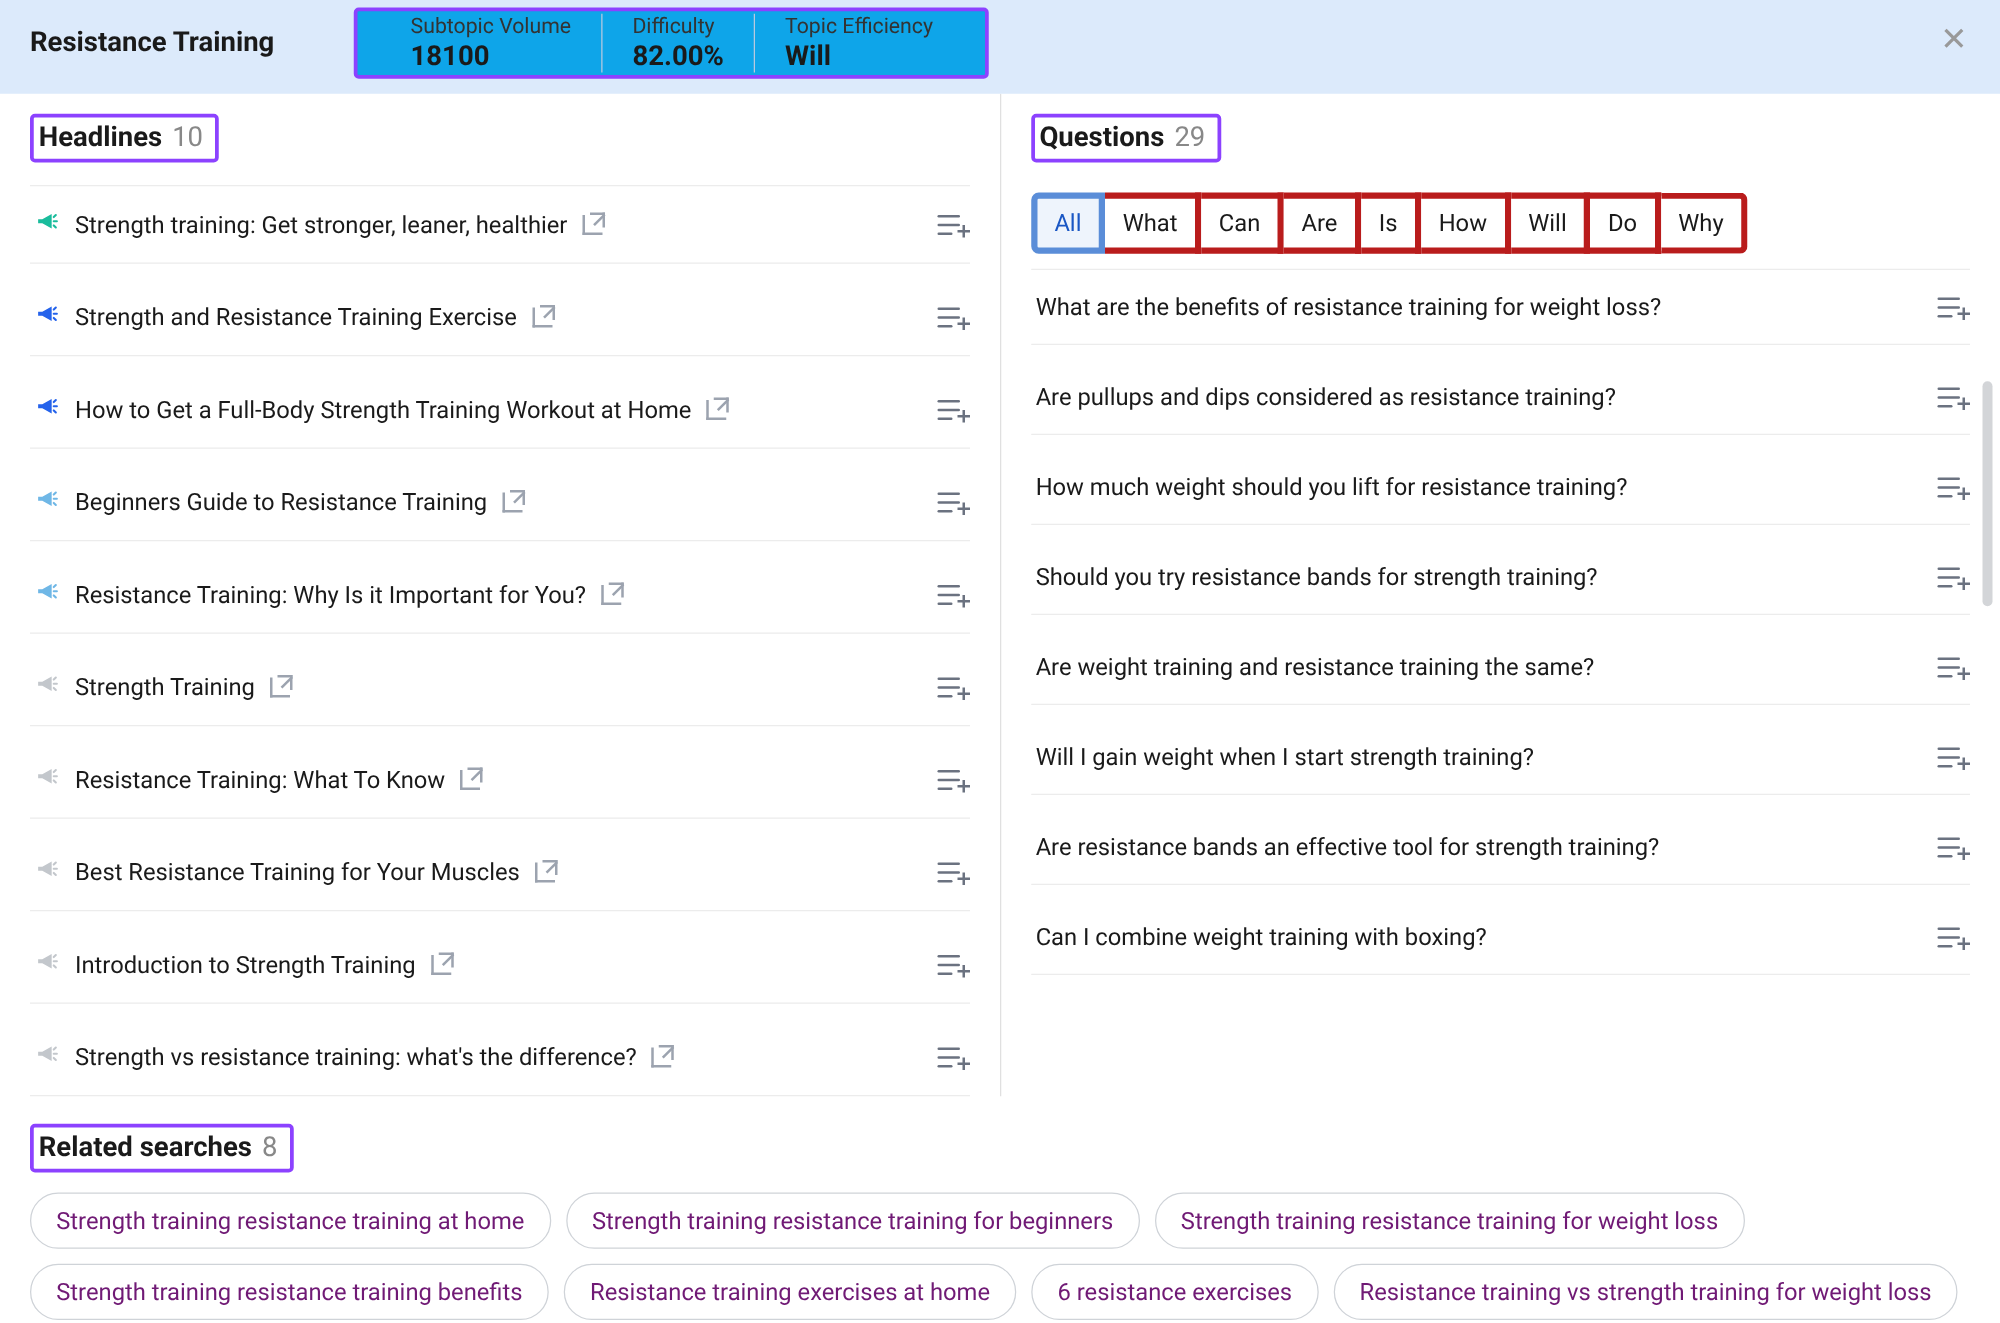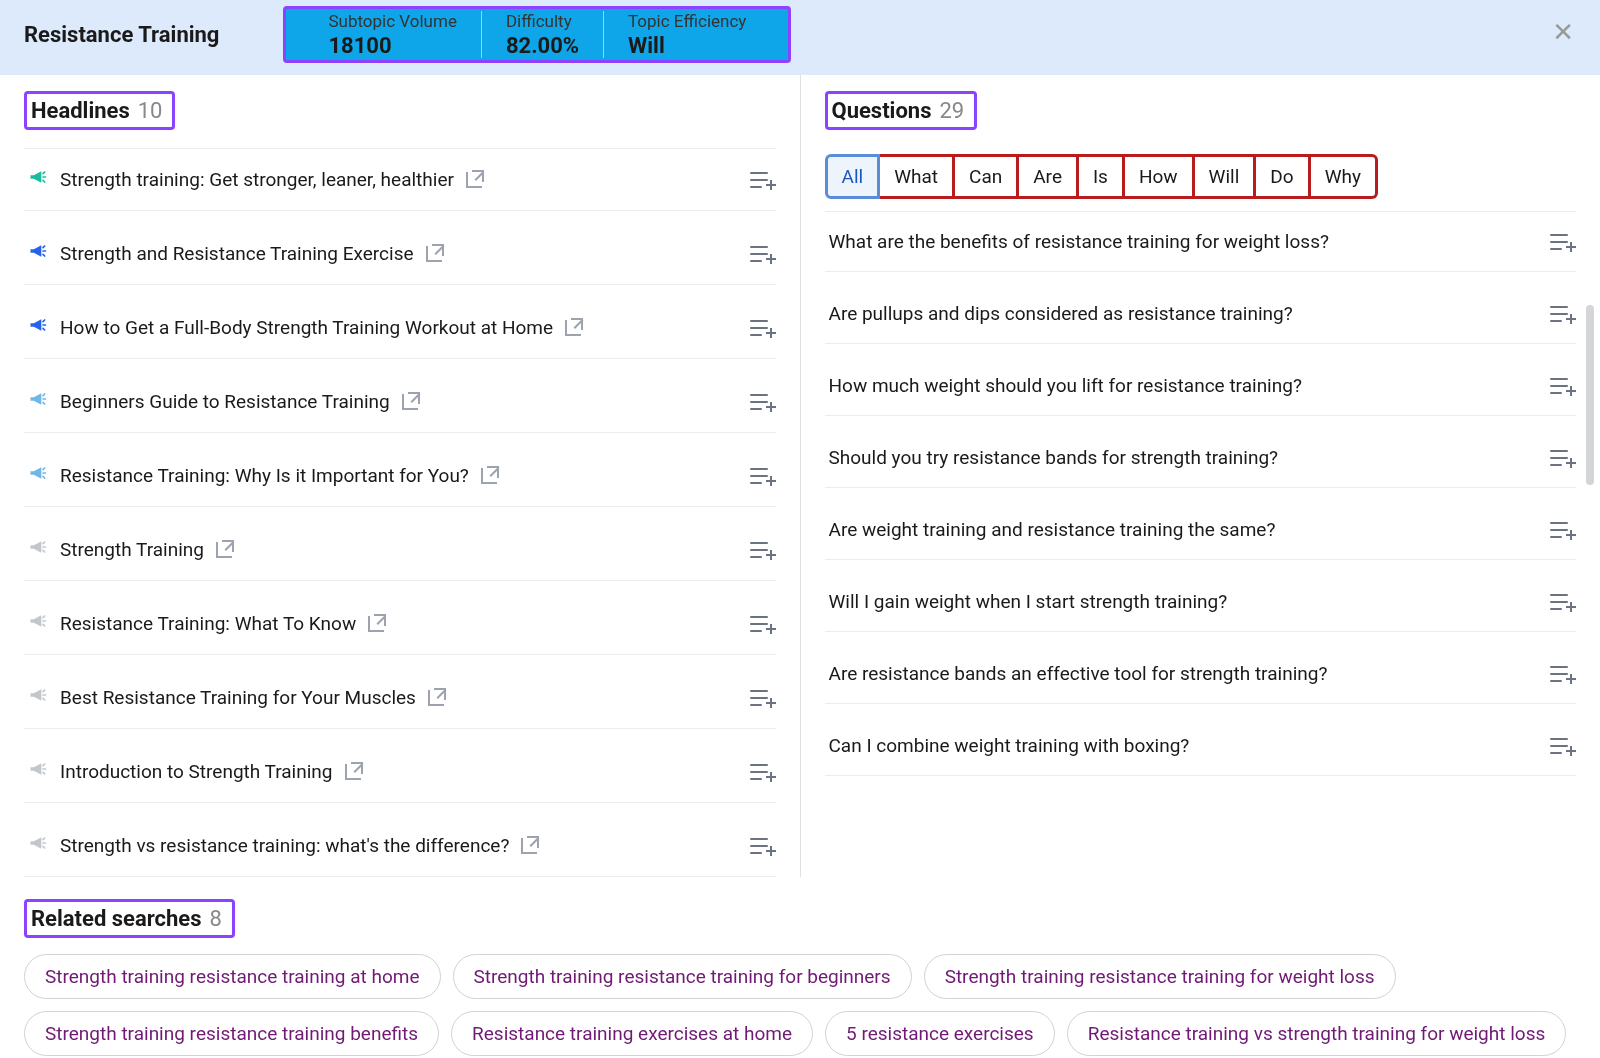--- a/index.html
+++ b/index.html
@@ -39,21 +39,21 @@
   .icon-addlist { width: 22px; height: 18px; position: relative; cursor: pointer; }
   .icon-addlist .bar { position:absolute; left:0; height:2px; background:#6b7280; border-radius:1px;}
   .icon-addlist .b1 { top:1px; width:18px;}
   .icon-addlist .b2 { top:8px; width:18px;}
   .icon-addlist .b3 { top:15px; width:12px;}
   .icon-addlist .plus-v { position:absolute; right:0; bottom:-1px; width:2px; height:10px; background:#6b7280;}
   .icon-addlist .plus-h { position:absolute; right:-4px; bottom:3px; width:10px; height:2px; background:#6b7280;}
 
   
   .qtabs { display:flex; margin-top: 18px; margin-bottom: 8px; }
-  .qtab { border:3px solid #b91c1c; padding:8px 14px; font-size:19px; background:#fff; cursor:pointer; }
+  .qtab { border:5px solid #b91c1c; padding:8px 14px; font-size:19px; background:#fff; cursor:pointer; }
   .qtab + .qtab { border-left: none; }
   .qtab:first-child { border-top-left-radius:6px; border-bottom-left-radius:6px; }
   .qtab:last-child  { border-top-right-radius:6px; border-bottom-right-radius:6px; }
   .qtab.active { background:#eef4fc; color:#1a57c4; border-color:#5a8dd8; position:relative; z-index:1; }
 
   
   .scroll-stub { position:absolute; right:6px; top:230px; width:8px; height:180px; background:#d3d5d8; border-radius:4px; }
 
   
   .related { padding: 22px 24px; }
@@ -409,19 +409,19 @@
     <div class="rel-hdr">
       <span class="col-hdr-title">Related searches</span>
       <span class="col-hdr-count">8</span>
     </div>
     <div class="chips" id="chips">
         <div class="chip">Strength training resistance training at home</div>
         <div class="chip">Strength training resistance training for beginners</div>
         <div class="chip">Strength training resistance training for weight loss</div>
         <div class="chip">Strength training resistance training benefits</div>
         <div class="chip">Resistance training exercises at home</div>
-        <div class="chip">5 resistance exercises</div>
+        <div class="chip">6 resistance exercises</div>
         <div class="chip">Resistance training vs strength training for weight loss</div>
         <div class="chip">Resistance training benefits</div>
       </div>
   </div>
 
 </div>
 
 </body></html>

